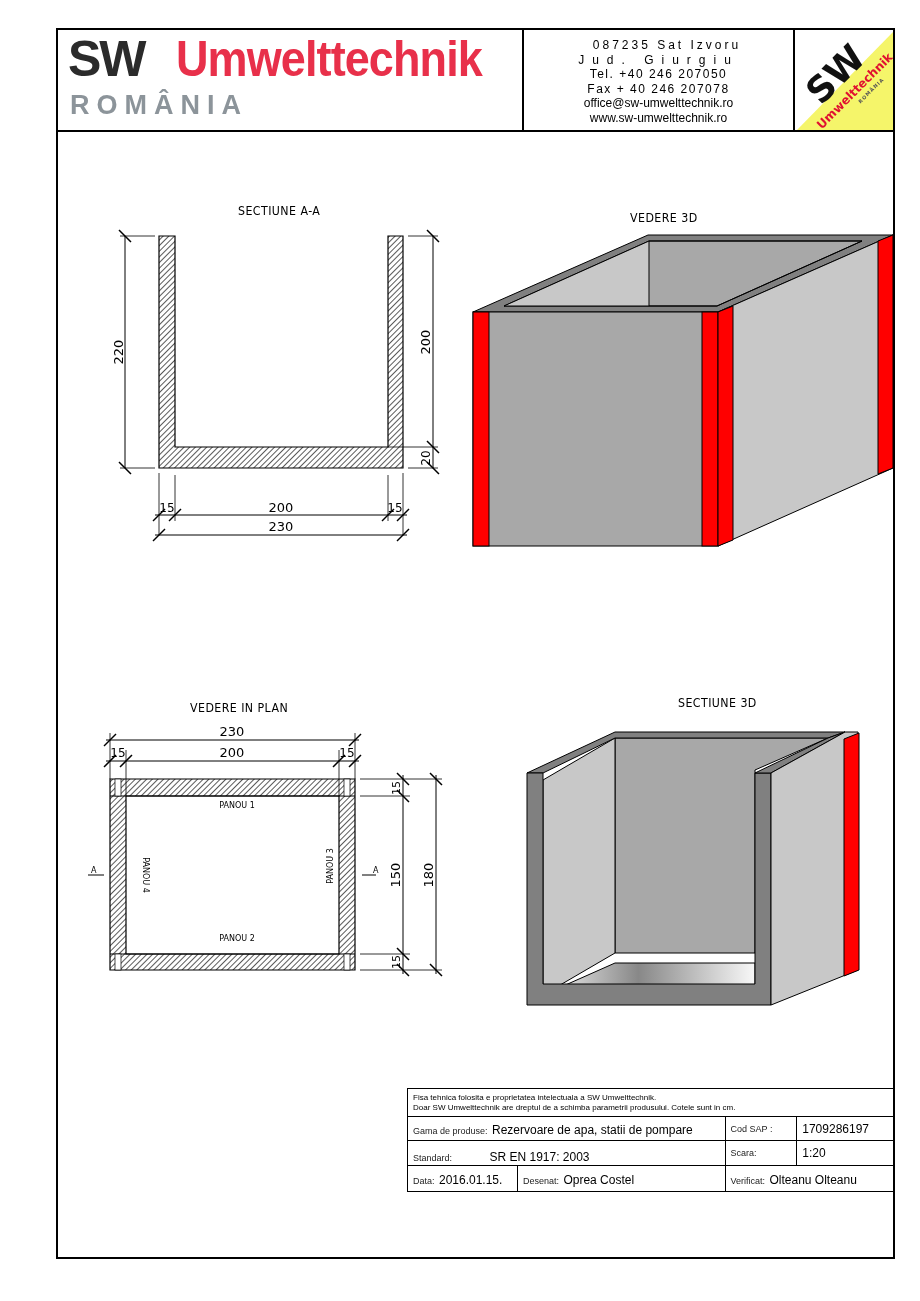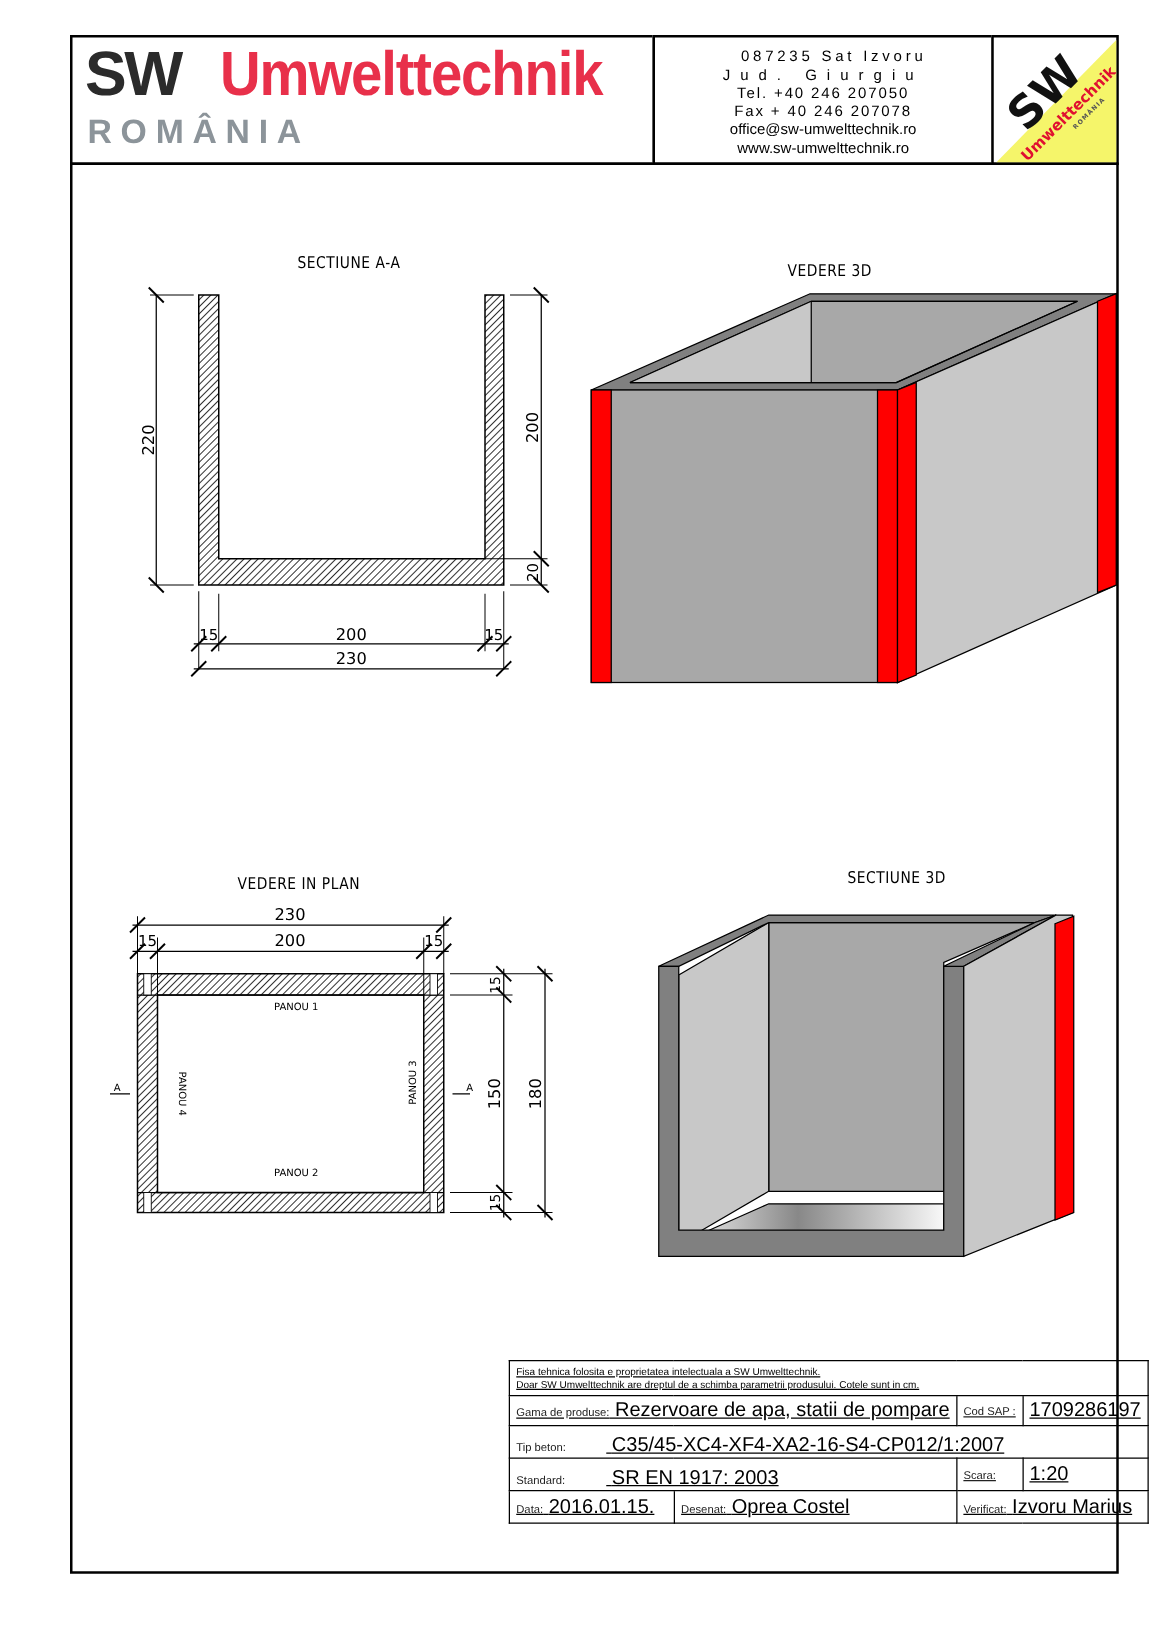--- a/index.html
+++ b/index.html
@@ -11,23 +11,23 @@
   .brand-sw{position:absolute;left:10px;top:0px;font-family:"Liberation Sans",sans-serif;font-weight:bold;font-size:50px;letter-spacing:-2px;color:#2b2b2b;line-height:58px;}
   .brand-um{position:absolute;left:118px;top:0px;font-family:"Liberation Sans",sans-serif;font-weight:bold;font-size:50px;letter-spacing:-1px;color:#e8304a;line-height:58px;transform:scaleX(0.9);transform-origin:left;}
   .brand-ro{position:absolute;left:12px;top:60px;font-family:"Liberation Sans",sans-serif;font-weight:bold;font-size:27px;letter-spacing:7px;color:#8c949a;}
   .contact{position:absolute;left:0;right:0;top:8px;text-align:center;font-size:12px;line-height:14.5px;}
   .contact .sp{letter-spacing:3px;padding-left:17px;}
   .contact .sp2{letter-spacing:8px;}
   .contact .sp3{letter-spacing:1.5px;}
   .dtitle{position:absolute;font-family:"DejaVu Sans",sans-serif;font-size:13px;letter-spacing:0.5px;transform:scaleX(0.85);transform-origin:left;}
   svg text{font-family:"DejaVu Sans",sans-serif;}
   table.tb{position:absolute;left:407px;top:1088px;width:488px;border-collapse:collapse;font-family:"Liberation Sans",sans-serif;}
-  table.tb td{border:1px solid #000;padding:0 5px;height:23px;white-space:nowrap;vertical-align:middle;text-decoration:underline;}
+  table.tb td{border:1px solid #000;padding:0 5px;height:23px;white-space:nowrap;vertical-align:middle;}
   .lbl{font-size:9px;color:#222;margin-top:12px;}
-  .val{font-size:16px;}
+  .val{font-size:12px;}
   .note{font-size:8px;line-height:10px;padding:2px 5px !important;}
 </style>
 </head>
 <body>
 
 <div class="frame"></div>
 
 <div class="hdr-left">
   <span class="brand-sw">SW</span>
   <span class="brand-um">Umwelttechnik</span>
@@ -226,26 +226,23 @@
       <div>Fisa tehnica folosita e proprietatea intelectuala a SW Umwelttechnik.</div>
       <div>Doar SW Umwelttechnik are dreptul de a schimba parametrii produsului. Cotele sunt in cm.</div>
     </td>
   </tr>
   <tr>
     <td colspan="2"><span class="lbl">Gama de produse:</span> <span class="val">Rezervoare de apa, statii de pompare</span></td>
     <td class="lbl">Cod SAP :</td>
     <td class="val">1709286197</td>
   </tr>
   <tr>
-    <td colspan="4"><span class="lbl" style="display:inline-block;width:72px;">Tip beton:</span> <span class="val">C35/45-XC4-XF4-XA2-16-S4-CP012/1:2007</span></td>
-  </tr>
-  <tr>
     <td colspan="2"><span class="lbl" style="display:inline-block;width:72px;">Standard:</span> <span class="val">SR EN 1917: 2003</span></td>
     <td class="lbl">Scara:</td>
     <td class="val">1:20</td>
   </tr>
   <tr style="height:26px;">
     <td><span class="lbl">Data:</span> <span class="val">2016.01.15.</span></td>
     <td><span class="lbl">Desenat:</span> <span class="val">Oprea Costel</span></td>
-    <td colspan="2"><span class="lbl">Verificat:</span> <span class="val">Izvoru Marius</span></td>
+    <td colspan="2"><span class="lbl">Verificat:</span> <span class="val">Olteanu Olteanu</span></td>
   </tr>
 </tbody>
   </table>
 
 </body></html>

